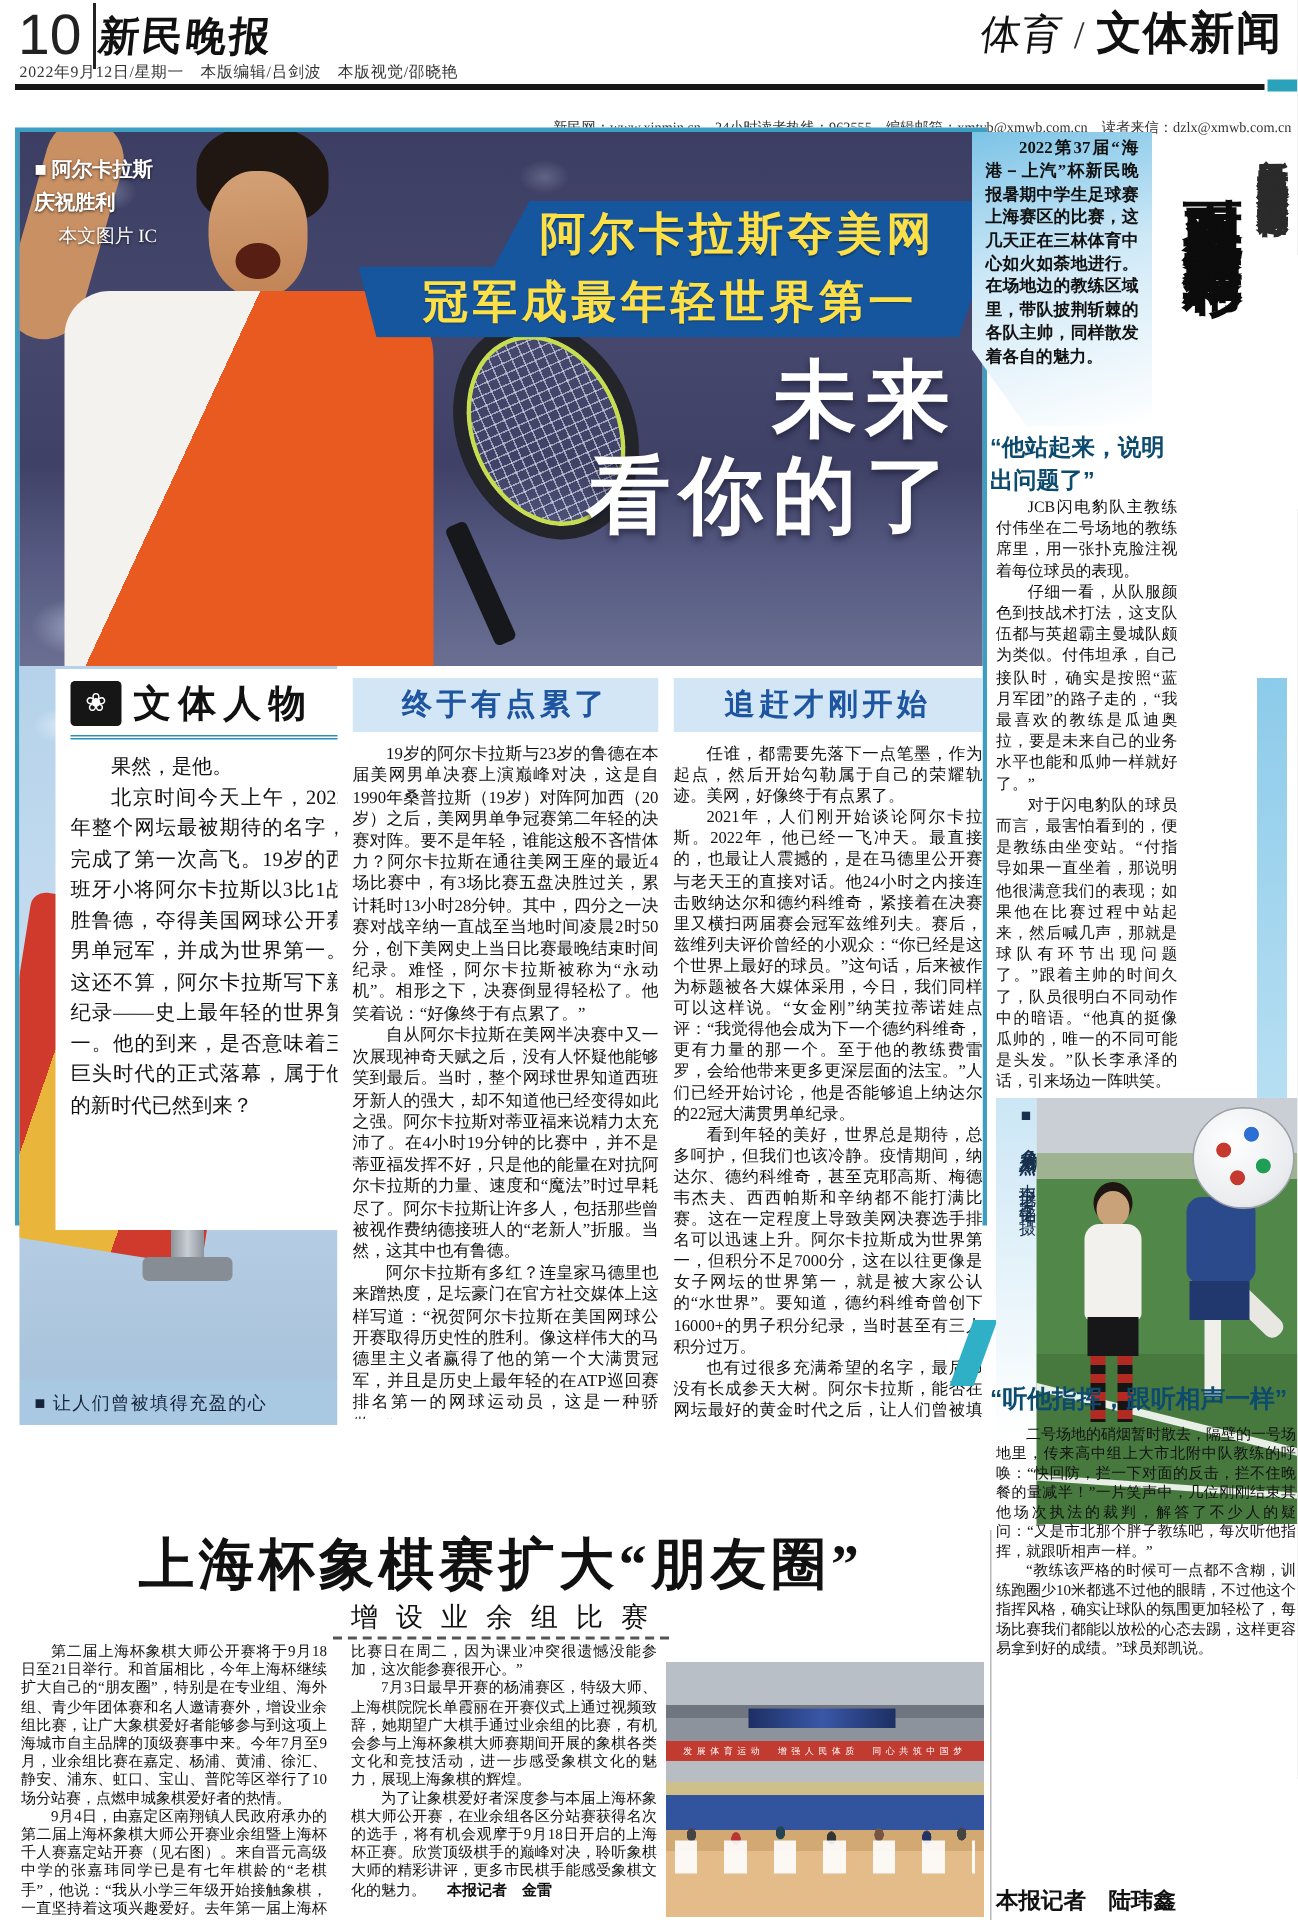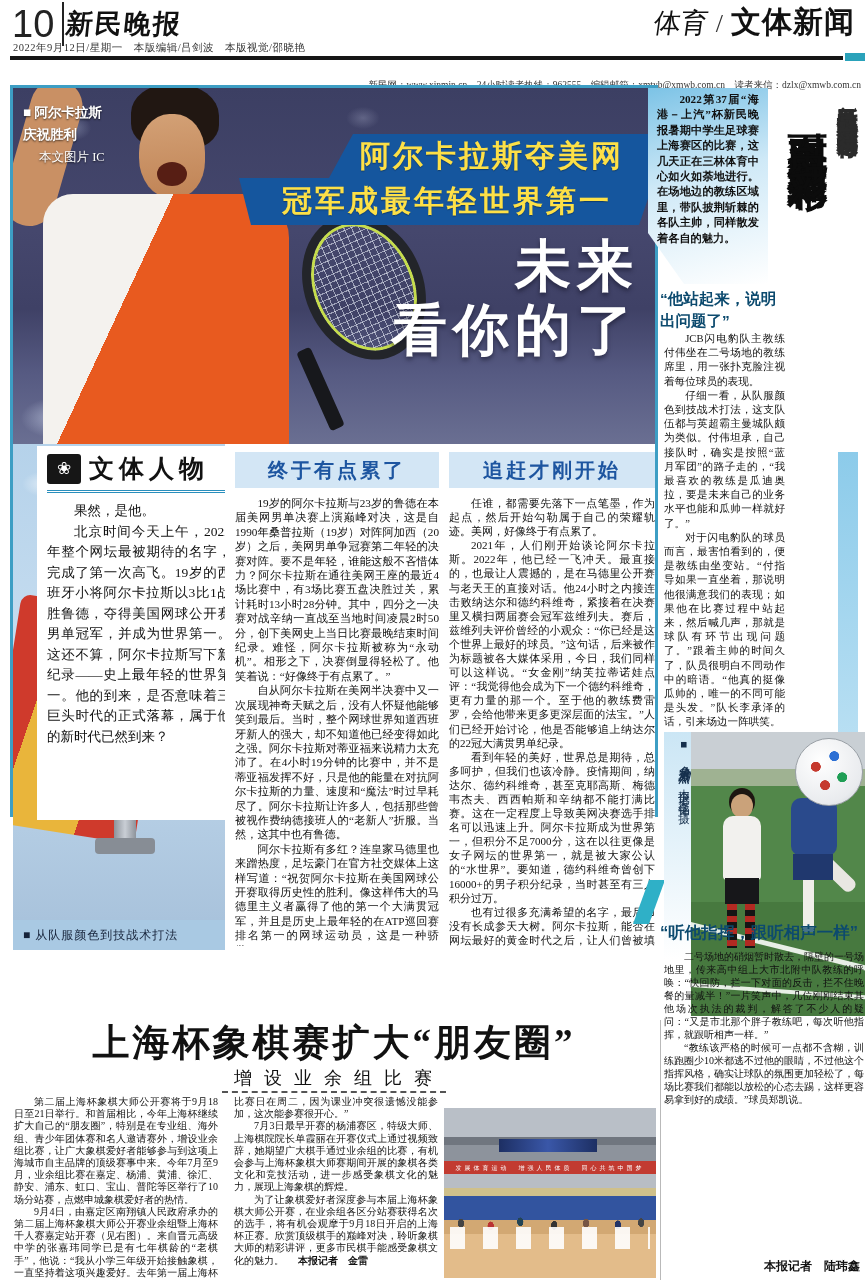--- a/index.html
+++ b/index.html
@@ -136,21 +136,21 @@
   .fp-ball{right:2px;top:6px;width:68px;height:68px;border-radius:50%;border:1px solid #9aa0a6;
     background:
       radial-gradient(9px 9px at 30% 42%,#c5392e 0 52%,transparent 58%),
       radial-gradient(9px 9px at 58% 26%,#2b6fd4 0 52%,transparent 58%),
       radial-gradient(9px 9px at 70% 58%,#1f9e55 0 52%,transparent 58%),
       radial-gradient(9px 9px at 44% 70%,#c5392e 0 52%,transparent 58%),
       radial-gradient(circle at 38% 34%,#ffffff,#e9ebee 70%,#c9ced3);}
   .fb-sub2{left:660px;top:922px;width:205px;font-size:16.5px;}
   .fb-t2{left:664px;top:950px;width:200px;height:306px;overflow:hidden;}
   .fb-t2 p{margin:0;text-indent:2em;text-align:justify;font-size:10px;line-height:13px;}
-  .fb-byline{left:664px;top:1258px;width:196px;text-align:right;font-weight:700;font-size:12px;}
+  .fb-byline{left:664px;top:1258px;width:196px;text-align:left;font-weight:700;font-size:15px;}
 
   
   .v-rule{left:660px;top:1020px;width:1px;height:260px;background:#b9b9b9;}
   .chess-head{left:10px;top:1018px;width:648px;text-align:center;font-weight:900;font-size:37px;letter-spacing:3px;}
   .chess-sub{left:10px;top:1066px;width:648px;text-align:center;font-size:18px;letter-spacing:12px;}
   .chess-sub span{border-bottom:2px dashed #555;padding:0 2px 3px 12px;}
   .chess-body{left:14px;top:1096px;width:424px;height:184px;overflow:hidden;
     column-count:2;column-gap:16px;}
   .chess-body p{margin:0;text-indent:2em;text-align:justify;font-size:10px;line-height:12.2px;}
   .chess-photo{left:444px;top:1108px;width:212px;height:170px;overflow:hidden;
@@ -218,21 +218,21 @@
       <div class="abs t-face"></div>
       <div class="abs t-shirt"></div>
       <div class="abs t-sleeve"></div>
       <div class="abs cup-handle" style="left:48px;"></div>
       <div class="abs cup-handle" style="left:146px;"></div>
       <div class="abs cup-rim"></div>
       <div class="abs cup-bowl"></div>
       <div class="abs cup-stem"></div>
       <div class="abs cup-base"></div>
     </div>
-    <div class="abs trophy-caption">■ 从队服颜色到技战术打法</div>
+    <div class="abs trophy-caption">■ 让人们曾被填得充盈的心</div>
 
     <div class="abs profile">
       <div class="profile-head">
         <div class="plum-icon">❀</div>
         <div class="profile-title">文体人物</div>
       </div>
       <div class="profile-text">
         <p>果然，是他。</p>
         <p>北京时间今天上午，2022年整个网坛最被期待的名字，完成了第一次高飞。19岁的西班牙小将阿尔卡拉斯以3比1战胜鲁德，夺得美国网球公开赛男单冠军，并成为世界第一。这还不算，阿尔卡拉斯写下新纪录——史上最年轻的世界第一。他的到来，是否意味着三巨头时代的正式落幕，属于他的新时代已然到来？</p>
       </div>

